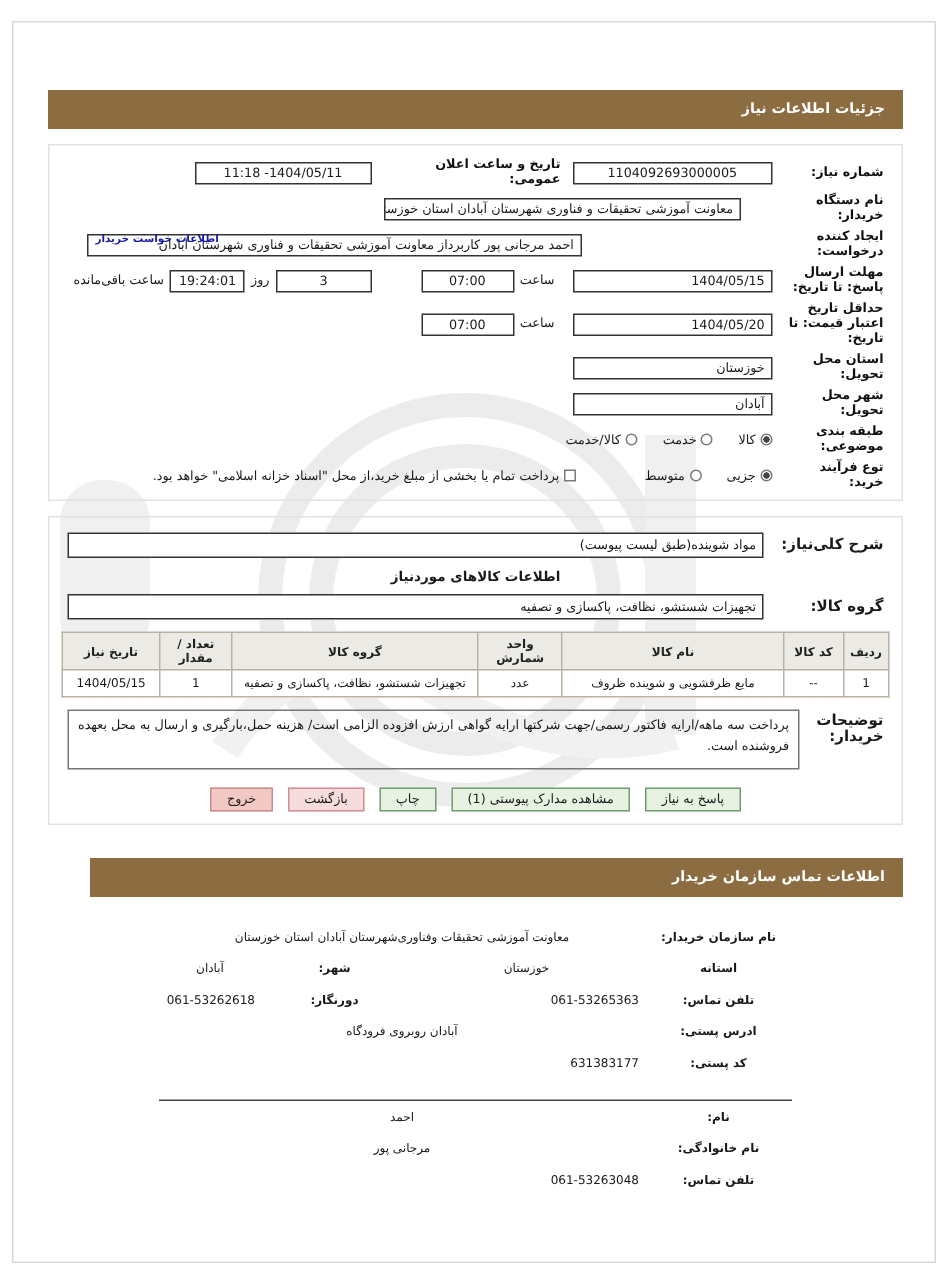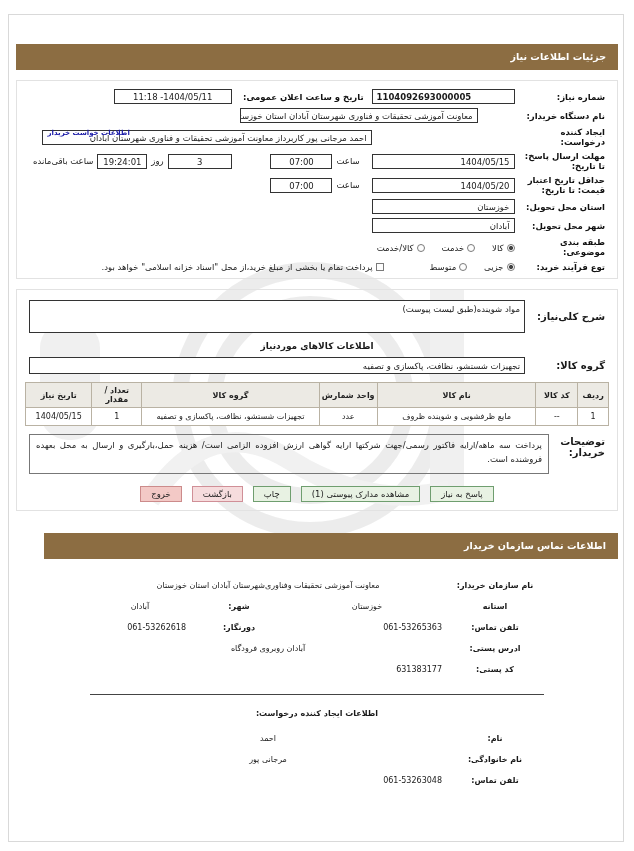--- a/index.html
+++ b/index.html
@@ -16,21 +16,21 @@
     color: #1a1a1a;
     direction: rtl;
     position: relative;
     overflow: hidden;
   }
   .page {
     position: relative;
     width: 634px;
     height: 851px;
     box-sizing: border-box;
-    padding: 0;
+    padding: 16px;
     background: #fff;
   }
   
   .watermark {
     position: absolute;
     left: 0; top: 250px;
     width: 634px; height: 360px;
     pointer-events: none;
     z-index: 0;
     opacity: 0.55;
@@ -82,21 +82,21 @@
     height: 15px;
     line-height: 15px;
     font-size: 8.5px;
     padding: 0 4px;
     box-sizing: border-box;
     text-align: right;
     overflow: hidden;
     white-space: nowrap;
     display: block;
   }
-  .field.num { text-align: left; direction: ltr; font-weight: bold; }
+  .field.num { text-align: center; direction: ltr; }
   .field.center { text-align: center; }
 
   .inline-lbl {
     font-size: 8.5px;
     padding: 0 4px;
     white-space: nowrap;
   }
 
   .link-overlay {
     color: #1a1aa8;
@@ -331,21 +331,21 @@
         </table>
     </div>
 
     <div class="panel" style="padding:8px 8px 8px 8px;">
 
       <table class="form" style="margin-bottom:2px;">
         <tbody>
             <tr>
           <td class="bold-lbl" style="width:72px;">شرح کلی‌نیاز:</td>
           <td>
-                <div class="field" style="height:33px; line-height:17px;">مواد شوینده(طبق لیست پیوست)</div>
+                <div class="field" style="height:17px; line-height:17px;">مواد شوینده(طبق لیست پیوست)</div>
               </td>
         </tr>
       </tbody>
         </table>
 
       <div class="goods-title">اطلاعات کالاهای موردنیاز</div>
 
       <table class="form" style="margin-bottom:6px;">
         <tbody>
             <tr>
@@ -431,21 +431,20 @@
         </tr>
         <tr>
           <td class="c-lbl">کد پستی:</td>
           <td class="c-val num-ltr" colspan="3">631383177</td>
         </tr>
       </tbody>
         </table>
 
       <hr class="hr-line" style="margin-left:0; margin-right:0;">
 
-      <div class="creator-title">اطلاعات ایجاد کننده درخواست:</div>
 
       <table class="contact">
         <tbody>
             <tr>
           <td class="c-lbl">نام:</td>
           <td class="c-val">احمد</td>
         </tr>
         <tr>
           <td class="c-lbl">نام خانوادگی:</td>
           <td class="c-val">مرجانی پور</td>

